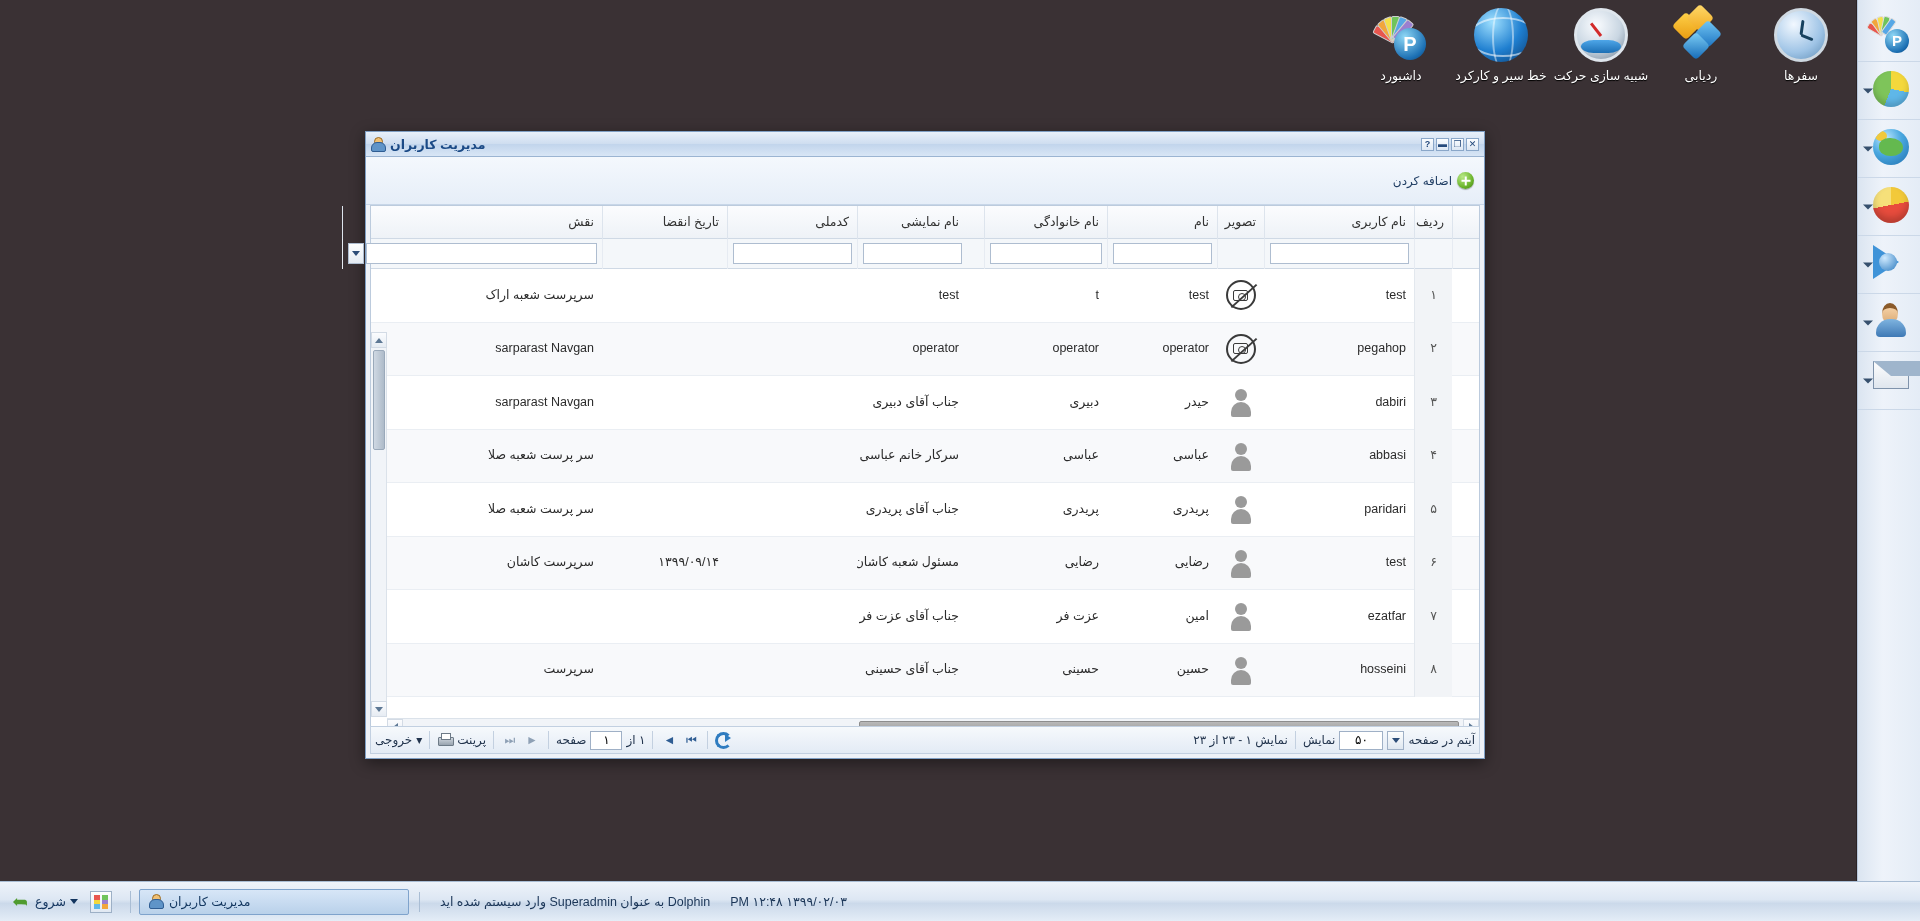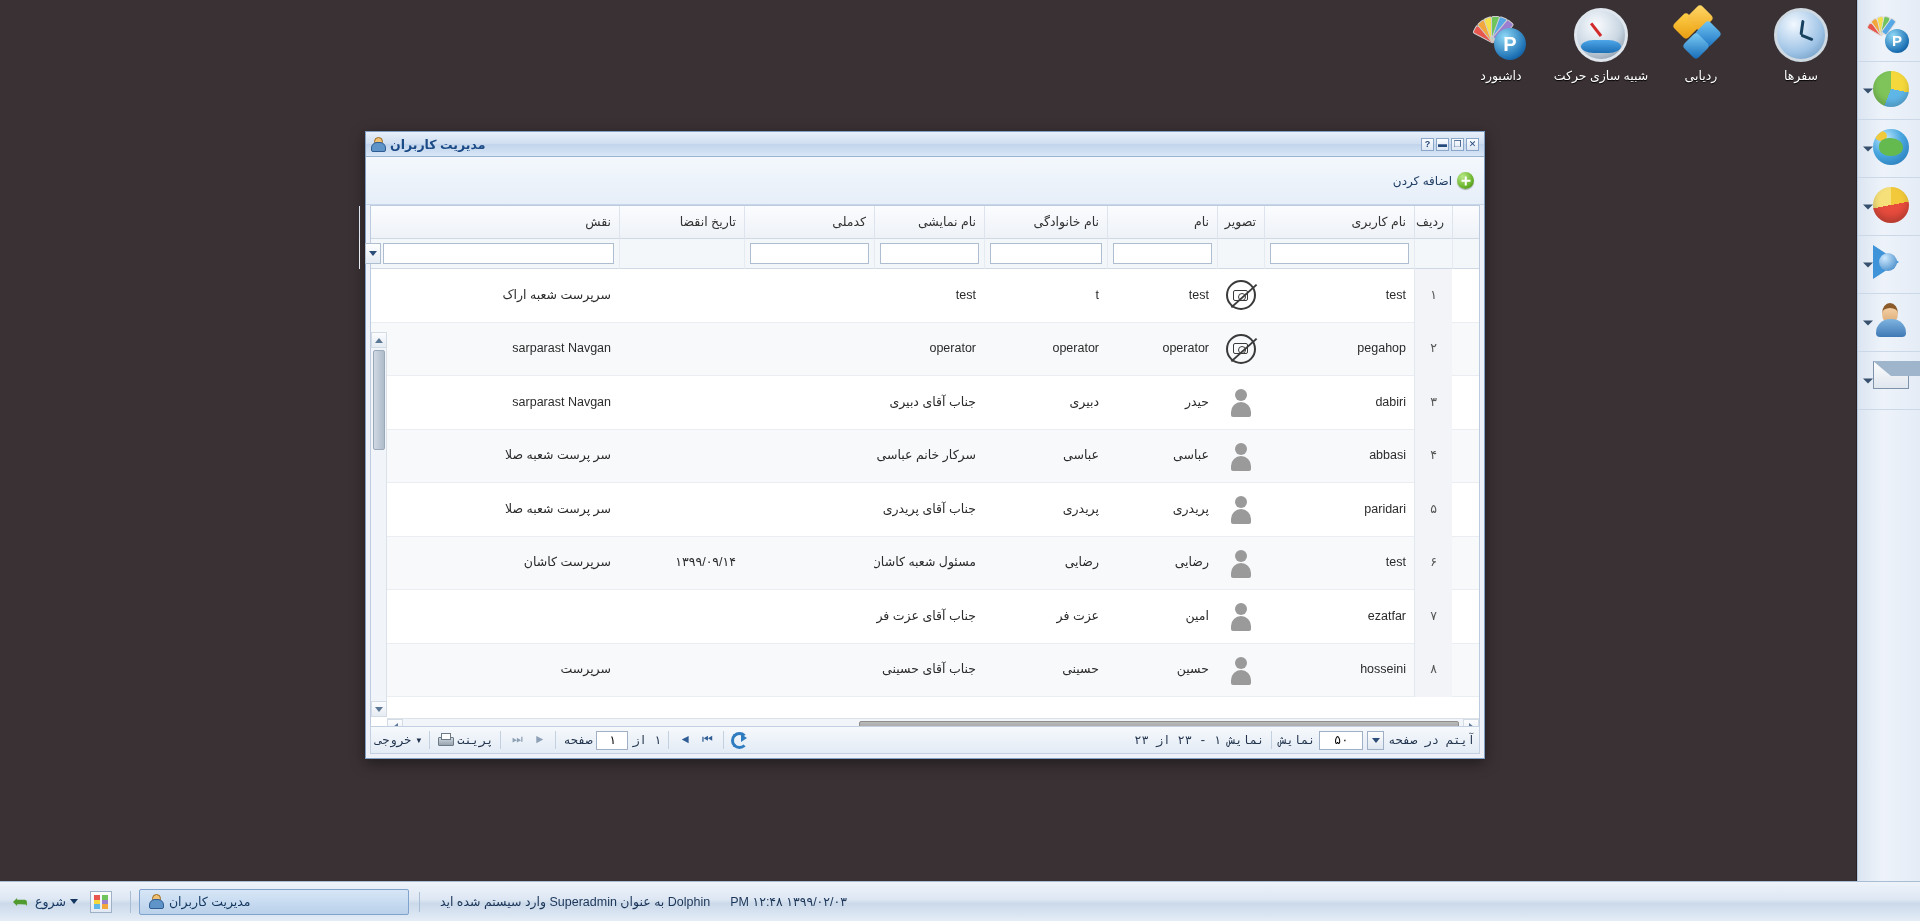--- a/index.html
+++ b/index.html
@@ -300,21 +300,21 @@
     height: 53.5px; line-height: 53.5px; overflow: hidden; white-space: nowrap;
   }
   .cell.num { text-align: center; background: #f2f4f7; color: #555; border-left: 1px solid #e3e8ee; }
   .cell.img { display: flex; align-items: center; justify-content: center; padding: 0; }
 
   
   .c-num   { width: 38px; flex:none; }
   .c-user  { width: 150px; flex:none; }
   .c-img   { width: 47px; flex:none; }
   .c-name  { width: 110px; flex:none; }
-  .c-fam   { width: 123px; flex:none; }
+  .c-fam   { width: 123px; flex:none;margin-left:17px; }
   .c-disp  { width: 110px; flex:none; }
   .c-nid   { width: 130px; flex:none; }
   .c-exp   { width: 125px; flex:none; }
   .c-role  { width: 260px; flex:none; }
   .c-end   { width: 27px; flex:none; }
 
   
   .av {
     width: 30px; height: 30px; position: relative; flex: none;
   }
@@ -377,21 +377,21 @@
   .hs-r:after{ content:""; border-top:4px solid transparent;border-bottom:4px solid transparent;border-left:5px solid #5d7894; }
 
   
   .win-footer {
     position: absolute; left: 4px; right: 4px; bottom: 4px; height: 28px;
     background: linear-gradient(180deg,#f6f9fc,#e3ebf5);
     border: 1px solid #c2d0e1;
     display: flex; flex-direction: row-reverse; align-items: center; justify-content: space-between;
     padding: 0 4px; font-size: 12px; color: #22344d;
   }
-  .pf-left, .pf-right { display: flex; flex-direction: row-reverse; align-items: center; gap: 4px; font-family: Liberation Mono, monospace; }
+  .pf-left, .pf-right { display: flex; flex-direction: row-reverse; align-items: center; gap: 4px; }
   .pf-sep { width:1px; height:18px; background:#c3d0e0; margin:0 3px; }
   .pager-btn {
     width: 18px; height: 18px; display:flex; align-items:center; justify-content:center;
     cursor:pointer; color:#8ea0b5;
   }
   .pager-btn.on { color:#2f5d93; }
   .page-input {
     width: 32px; height: 19px; border: 1px solid #9fb0c6; background:#fff;
     text-align: center; font-family: inherit; font-size: 12px; outline:none;
   }
@@ -498,20 +498,26 @@
               <i class="f4"></i>
               <i class="f5"></i>
               <i class="f6"></i>
             </div>
           <div class="cp">P</div>
         </div>
       </div>
       <div class="tool-label">داشبورد</div>
     </div>
 
+    <div class="tool-item">
+      <div class="tool-icon">
+          <div class="ic-globe"></div>
+        </div>
+      <div class="tool-label">خط سیر و کارکرد</div>
+    </div>
 
     <div class="tool-item">
       <div class="tool-icon">
           <div class="ic-gauge"></div>
         </div>
       <div class="tool-label">شبیه سازی حرکت</div>
     </div>
 
     <div class="tool-item">
       <div class="tool-icon">

